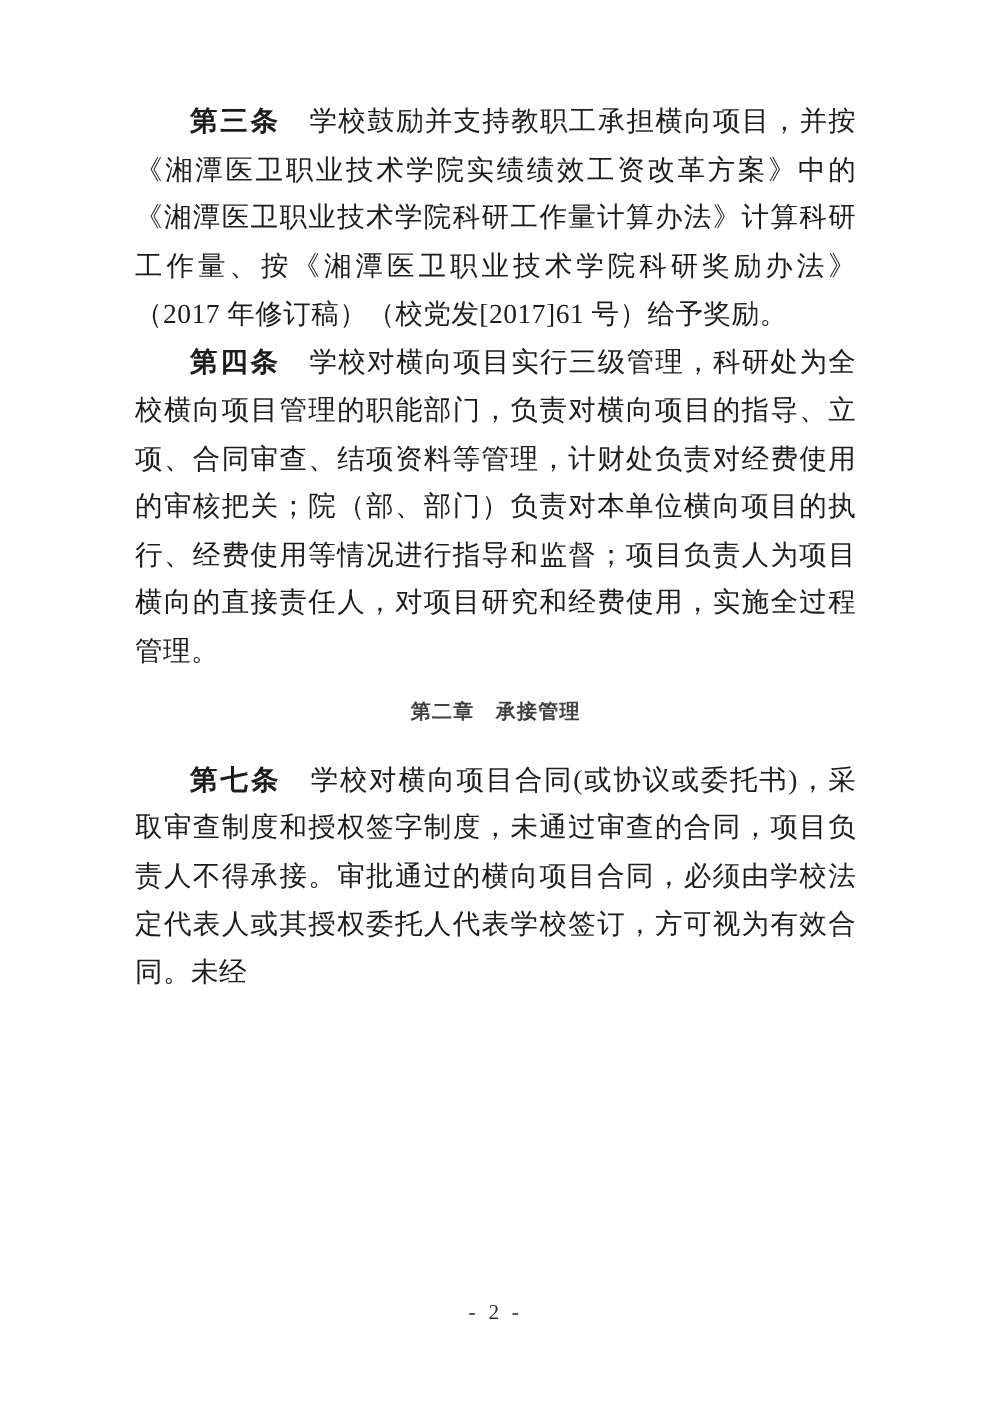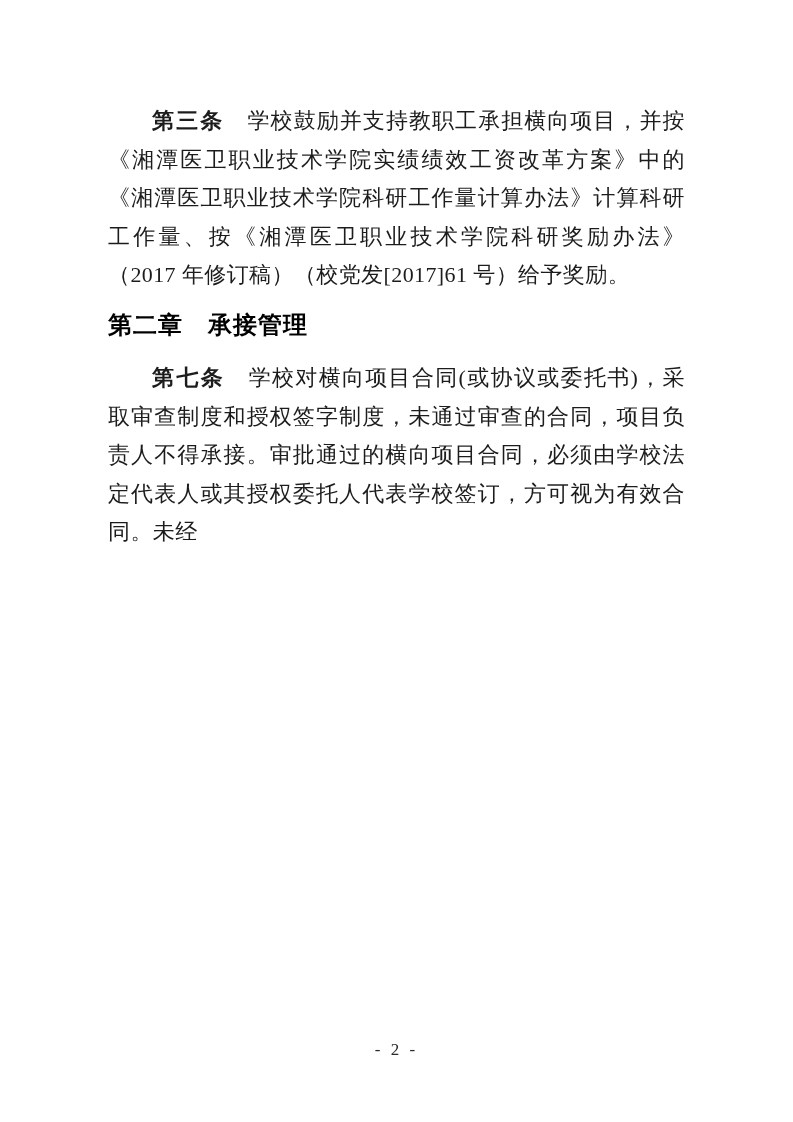--- a/index.html
+++ b/index.html
@@ -14,64 +14,66 @@
     overflow: hidden;
     font-family: "Liberation Serif", "DejaVu Serif", serif;
     color: #1c1c1c;
   }
   .page {
     position: absolute;
     left: 0; top: 0;
     width: 793px;
     height: 818px;
     box-sizing: border-box;
-    padding: 102px 108px 0 108px;
+    padding: 78px 108px 0 108px;
     background: #ffffff;
   }
   p.article {
     margin: 0;
     font-size: 22px;
     line-height: 38.5px;
     text-align: justify;
     text-indent: 2em;
     letter-spacing: 0.4px;
   }
   p.article .article-label {
     font-weight: 700;
     font-family: "Liberation Sans", "DejaVu Sans", sans-serif;
     letter-spacing: 1.5px;
   }
   h2.chapter {
     margin: 11px 0 15px 0;
-    font-size: 24px;
+    font-size: 16px;
     line-height: 38.5px;
+    text-align: center;
     font-weight: 700;
     font-family: "Liberation Sans", "DejaVu Sans", sans-serif;
     letter-spacing: 1px;
-    color: #000000;
+    color: #404040;
   }
   .footer {
     position: absolute;
     left: 0;
     right: 0;
     top: 1040px;
     text-align: center;
     font-size: 17px;
     line-height: 20px;
     letter-spacing: 3px;
     color: #2a2a2a;
   }
 </style>
 </head>
 <body>
 
 <div class="page">
 
   <p class="article"><b class="article-label">第三条</b><span>　学校鼓励并支持教职工承担横向项目，并按《湘潭医卫职业技术学院实绩绩效工资改革方案》中的《湘潭医卫职业技术学院科研工作量计算办法》计算科研工作量、按《湘潭医卫职业技术学院科研奖励办法》（2017 年修订稿）（校党发[2017]61 号）给予奖励。</span></p>
 
+  <p class="article"><b class="article-label">第四条</b><span>　学校对横向项目实行三级管理，科研处为全校横向项目管理的职能部门，负责对横向项目的指导、立项、合同审查、结项资料等管理，计财处负责对经费使用的审核把关；院（部、部门）负责对本单位横向项目的执行、经费使用等情况进行指导和监督；项目负责人为项目横向的直接责任人，对项目研究和经费使用，实施全过程管理。</span></p>
 
   <h2 class="chapter">第二章　承接管理</h2>
 
 
 
 
   <p class="article"><b class="article-label">第七条</b><span>　学校对横向项目合同(或协议或委托书)，采取审查制度和授权签字制度，未通过审查的合同，项目负责人不得承接。审批通过的横向项目合同，必须由学校法定代表人或其授权委托人代表学校签订，方可视为有效合同。未经</span></p>
 
   <div class="footer">- 2 -</div>
 

